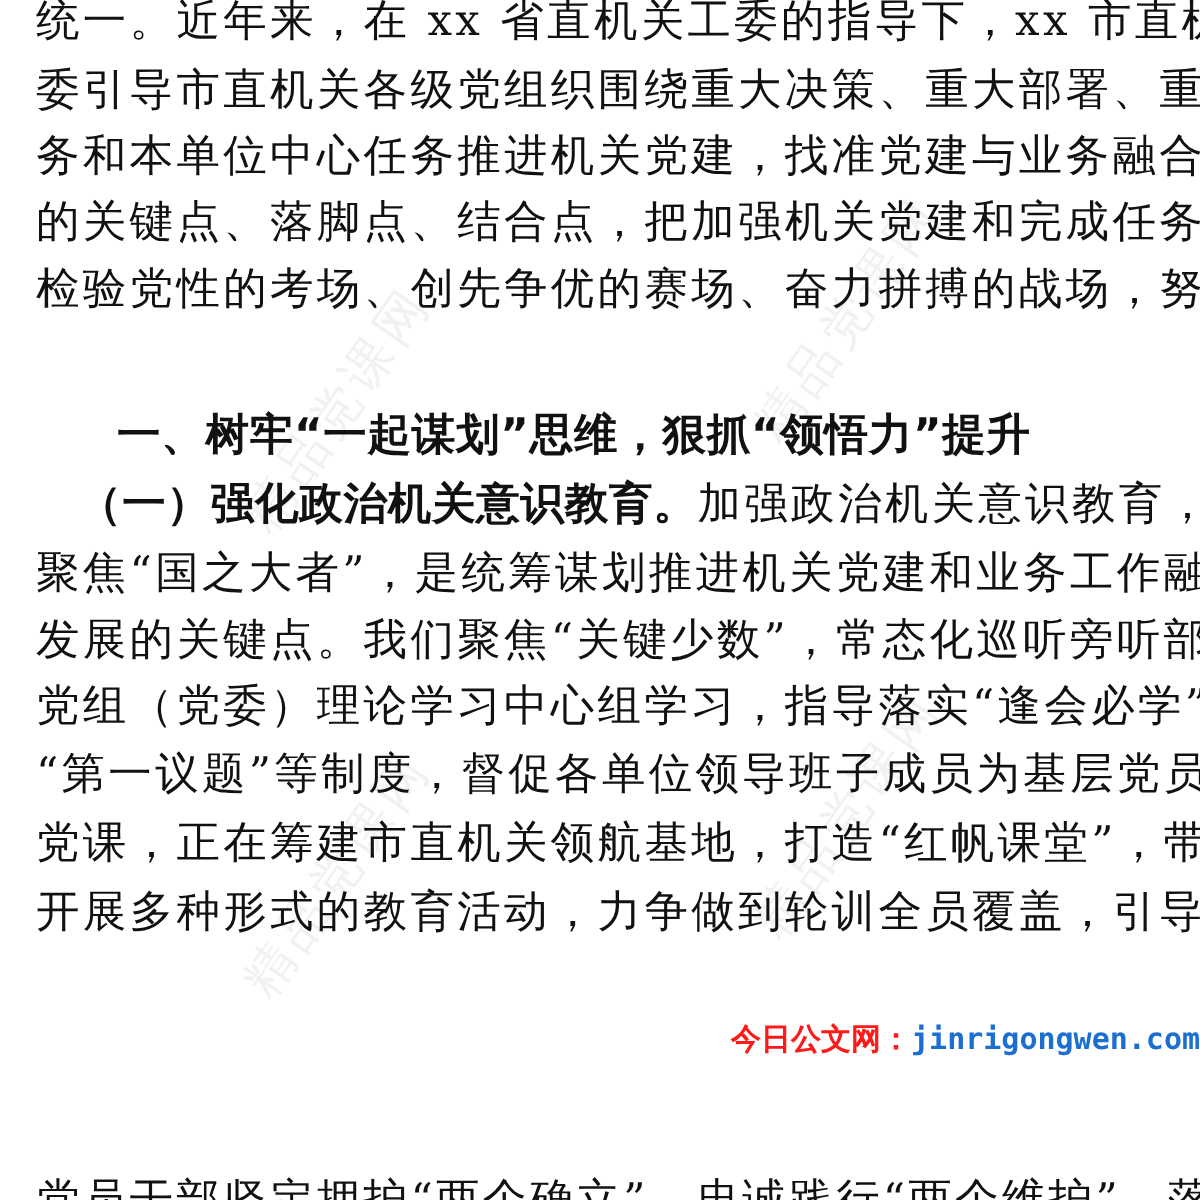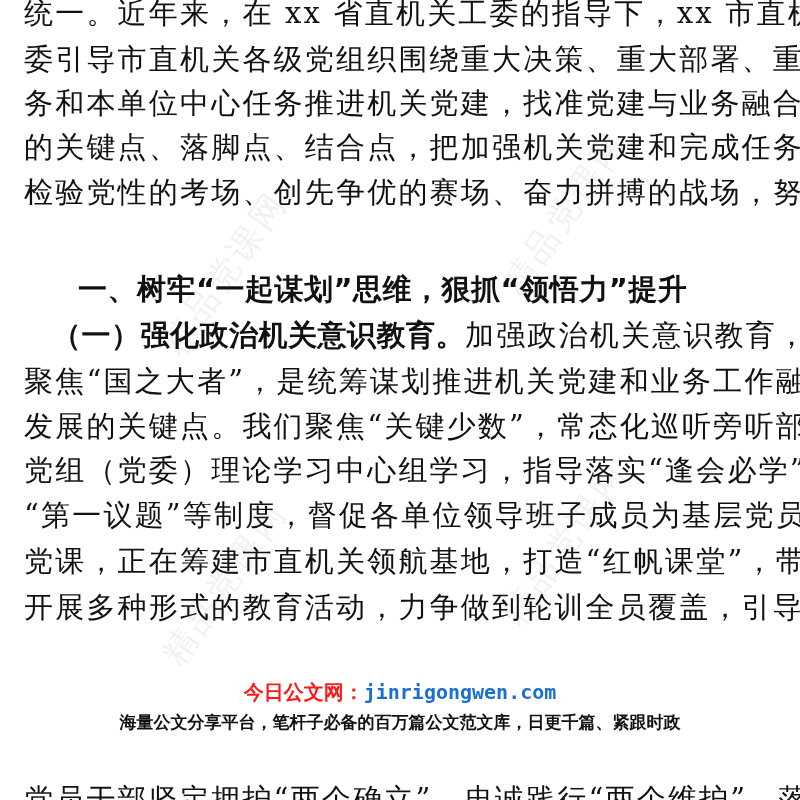--- a/index.html
+++ b/index.html
@@ -49,21 +49,21 @@
       color: rgba(180,180,180,0.18);
       transform: rotate(-55deg);
       white-space: nowrap;
       pointer-events: none;
       letter-spacing: 4px;
     }
     .footer-banner {
       position: absolute;
       left: 0;
       width: 800px;
-      text-align: center;
+      text-align: right;
       font-family: "DejaVu Sans", "Liberation Sans", sans-serif;
     }
     .footer-title {
       top: 679px;
       font-size: 20px;
       line-height: 26px;
       font-weight: bold;
     }
     .footer-title .site-name { color: #ff1a1a; }
     .footer-title .site-url {
@@ -103,17 +103,16 @@
   <div class="line" style="top:364px;">聚焦“国之大者”，是统筹谋划推进机关党建和业务工作融合</div>
   <div class="line" style="top:409px;">发展的关键点。我们聚焦“关键少数”，常态化巡听旁听部门</div>
   <div class="line" style="top:453px;">党组（党委）理论学习中心组学习，指导落实“逢会必学”</div>
   <div class="line" style="top:498px;">“第一议题”等制度，督促各单位领导班子成员为基层党员讲</div>
   <div class="line" style="top:544px;">党课，正在筹建市直机关领航基地，打造“红帆课堂”，带动</div>
   <div class="line" style="top:590px;">开展多种形式的教育活动，力争做到轮训全员覆盖，引导广大</div>
 
   <div class="footer-banner footer-title">
     <span class="site-name">今日公文网：</span><span class="site-url">jinrigongwen.com</span>
   </div>
-  <div class="footer-banner footer-sub">海量公文分享平台，笔杆子必备的百万篇公文范文库，日更千篇、紧跟时政</div>
 
   <div class="line" style="top:782px;">党员干部坚定拥护“两个确立”、忠诚践行“两个维护”，落</div>
 
 </div>
 
 </body></html>

